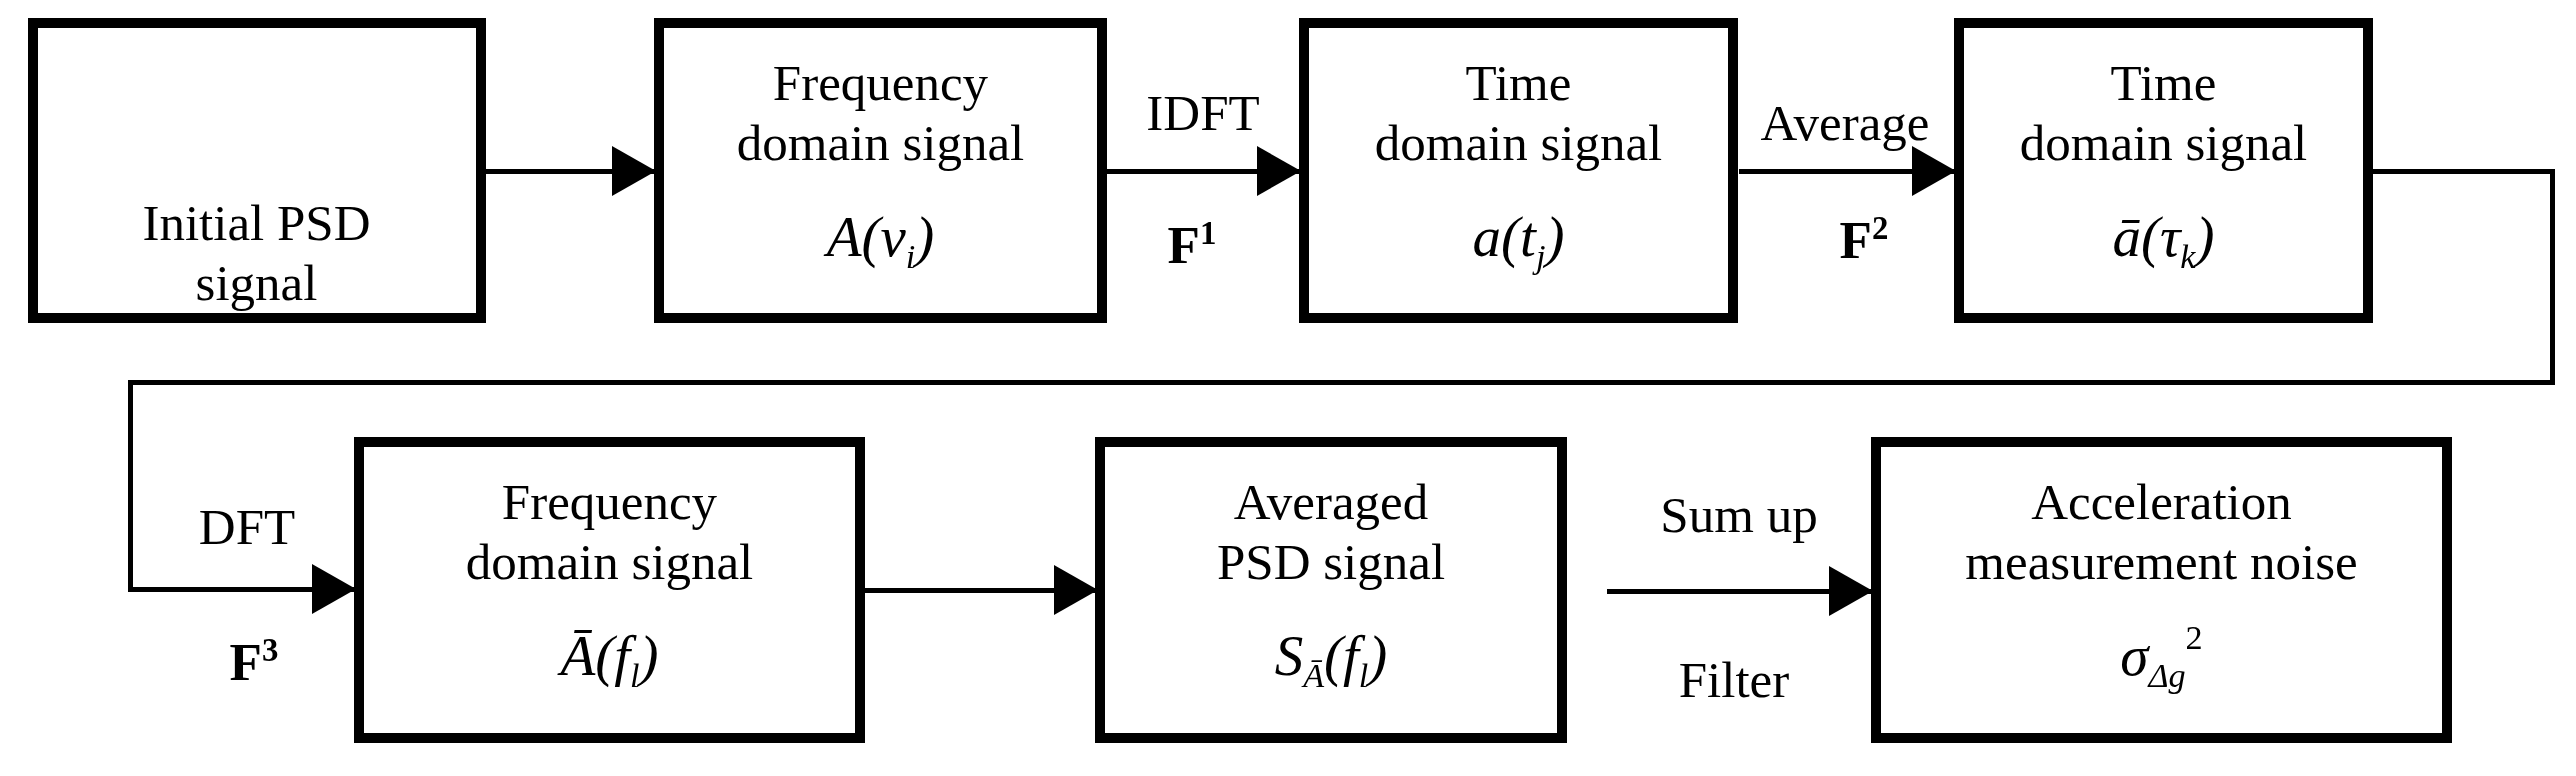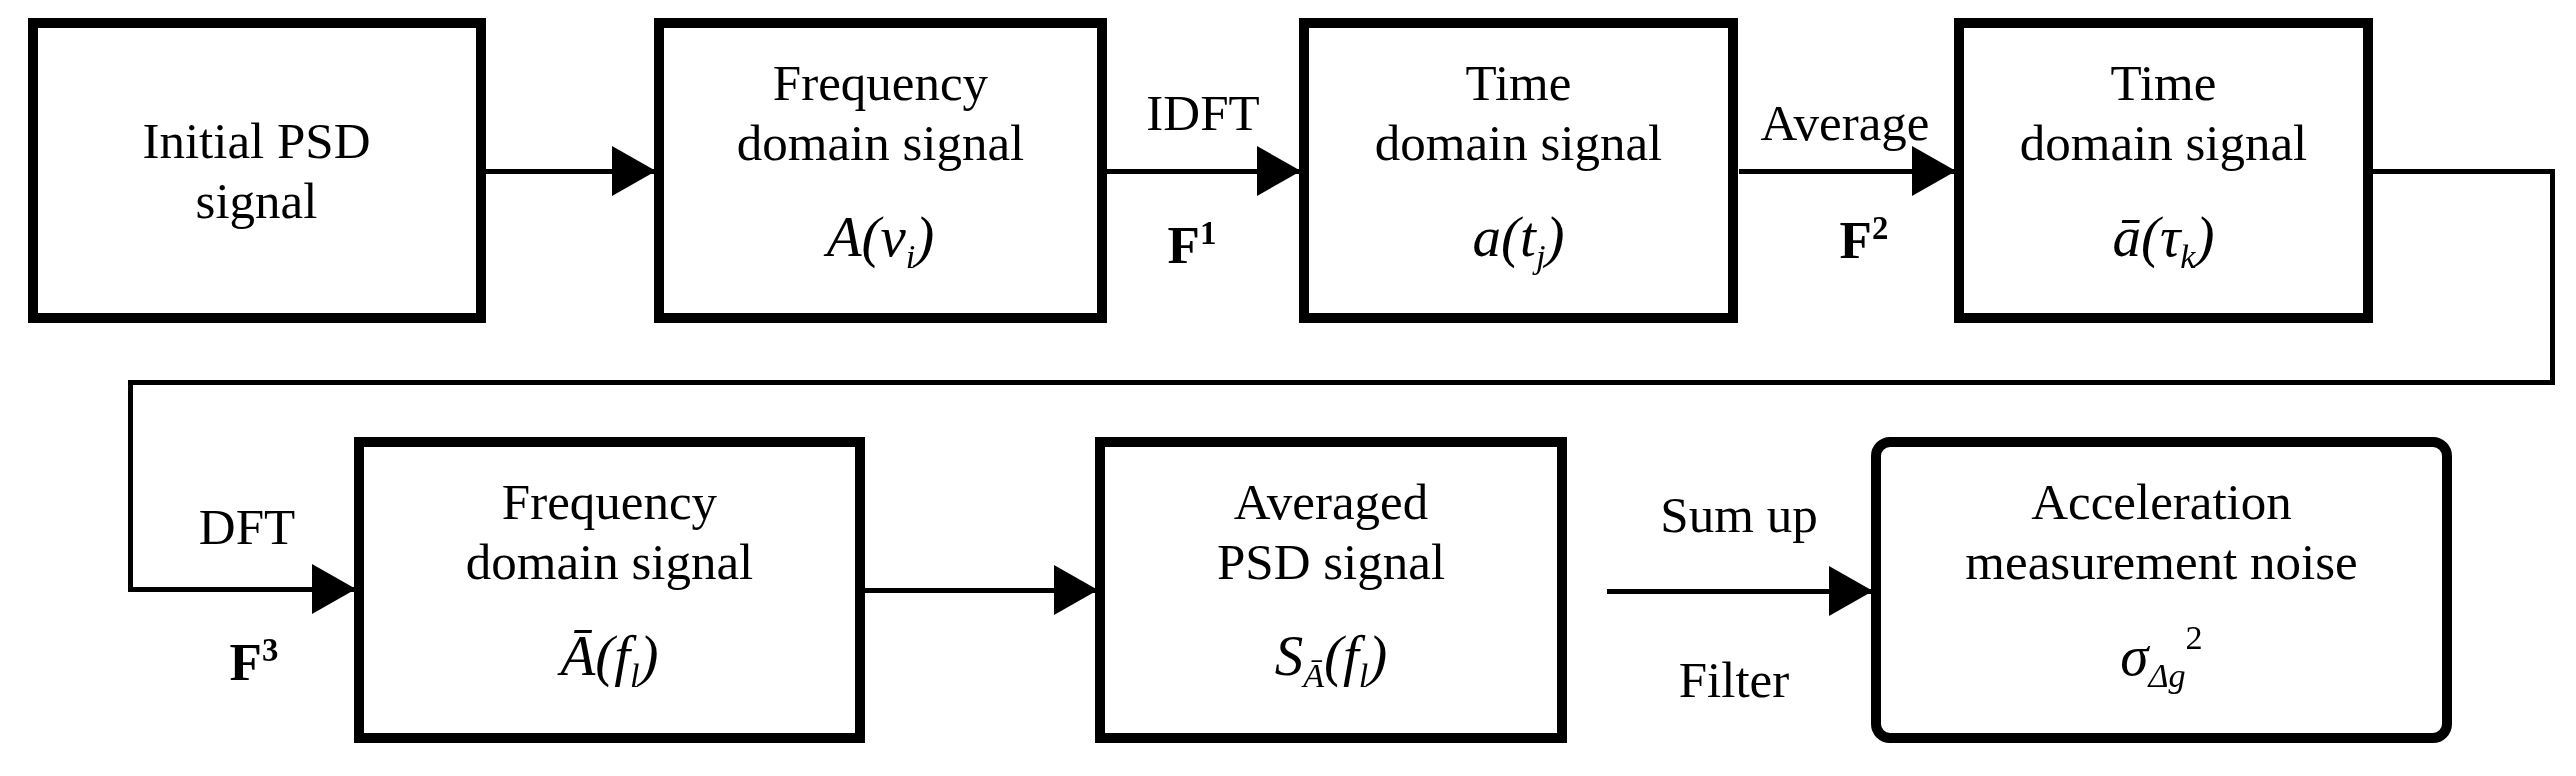--- a/index.html
+++ b/index.html
@@ -91,21 +91,21 @@
     border-left: 44px solid #000000;
     border-top: 25px solid transparent;
     border-bottom: 25px solid transparent;
   }
 </style>
 </head>
 <body>
 
 <div id="canvas">
 
-  <div class="box" style="left:27.5px; top:18.3px; width:458px; height:305px;">
+  <div class="box" style="left:27.5px; top:18.3px; width:458px; height:305px;justify-content:flex-end;">
     <div class="bline">Initial PSD</div>
     <div class="bline">signal</div>
   </div>
 
   <div class="box" style="left:654px; top:18.3px; width:453px; height:305px;">
     <div class="bline">Frequency</div>
     <div class="bline">domain signal</div>
     <div class="formula"><span class="fm">A</span><span class="fsub"></span><span class="fm">(</span><span class="fm">ν</span><span class="fsub">i</span><span class="fm">)</span><span class="fsup"></span></div>
   </div>
 
@@ -126,21 +126,21 @@
     <div class="bline">domain signal</div>
     <div class="formula"><span class="fm">Ā</span><span class="fsub"></span><span class="fm">(</span><span class="fm">f</span><span class="fsub">l</span><span class="fm">)</span><span class="fsup"></span></div>
   </div>
 
   <div class="box" style="left:1095px; top:437px; width:472px; height:306px;">
     <div class="bline">Averaged</div>
     <div class="bline">PSD signal</div>
     <div class="formula"><span class="fm">S</span><span class="fsub">Ā</span><span class="fm">(</span><span class="fm">f</span><span class="fsub">l</span><span class="fm">)</span><span class="fsup"></span></div>
   </div>
 
-  <div class="box" style="left:1871px; top:437px; width:581px; height:306px;border-radius:19px;">
+  <div class="box" style="left:1871px; top:437px; width:581px; height:306px;">
     <div class="bline">Acceleration</div>
     <div class="bline">measurement noise</div>
     <div class="formula"><span class="fm">σ</span><span class="fsub">Δg</span><span class="fm"></span><span class="fm"></span><span class="fsub"></span><span class="fm"></span><span class="fsup">2</span></div>
   </div>
 
   <div class="harrow" style="left:485px; top:169px; width:169px;">
       <span class="head"></span>
     </div>
   <div class="harrow" style="left:1107px; top:169px; width:192px;">
       <span class="head"></span>

